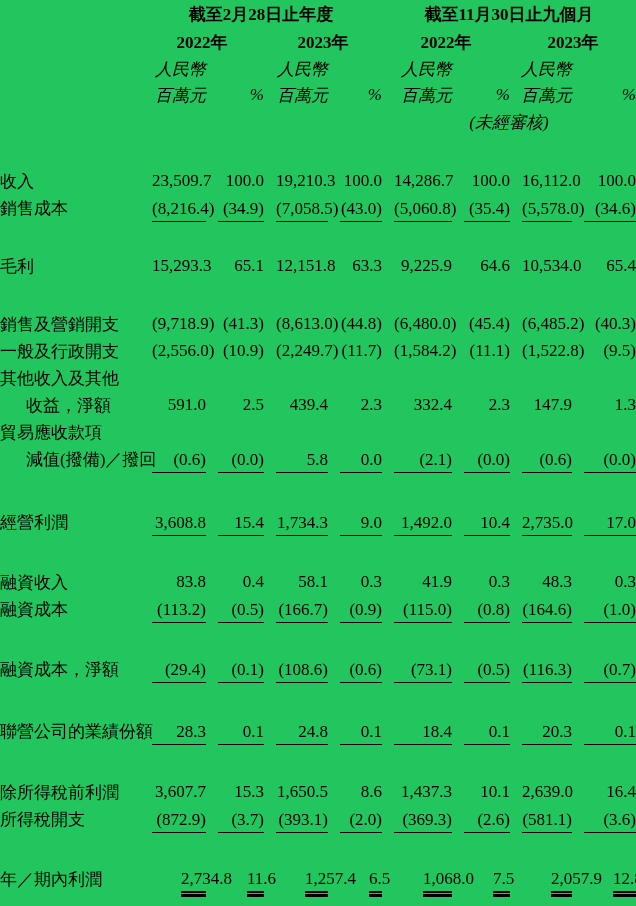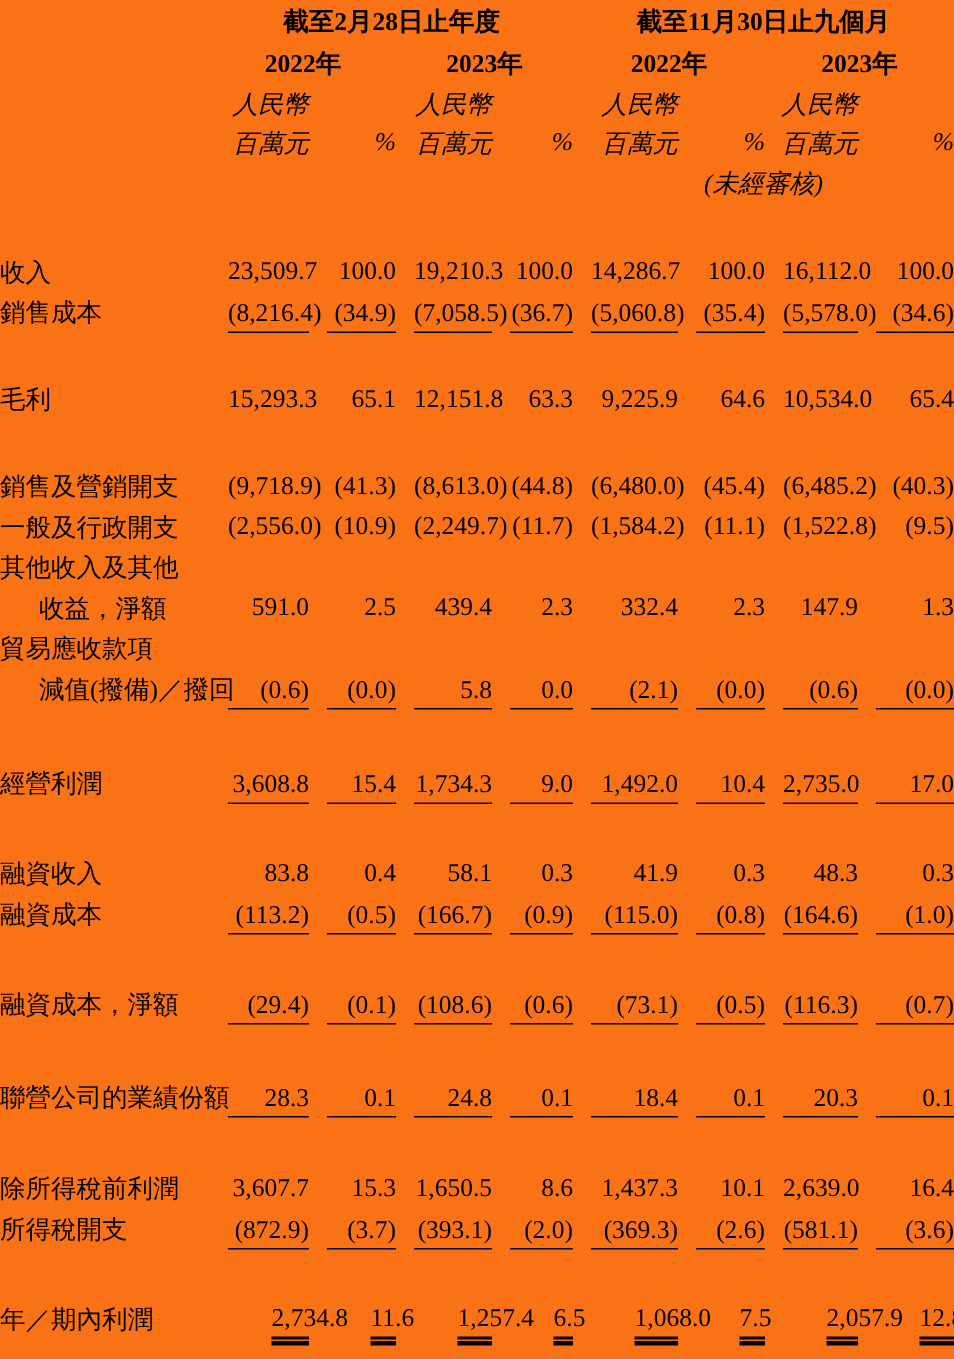--- a/index.html
+++ b/index.html
@@ -1,20 +1,20 @@
 <!DOCTYPE html>
 <html><head>
 <meta charset="utf-8">
 <style>
   html, body { margin: 0; padding: 0; background: #ffffff; }
   #page {
     position: relative;
     width: 636px;
     height: 906px;
-    background: #f97316;
+    background: #22c55e;
     color: #000000;
     font-family: "Liberation Serif", "DejaVu Serif", serif;
     font-size: 17px;
     overflow: hidden;
   }
   table.fs {
     width: 636px;
     border-collapse: collapse;
     table-layout: fixed;
   }
@@ -201,21 +201,21 @@
       <td class="n">
             <div>(8,216.4)</div>
           </td>
       <td class="n">
             <div>(34.9)</div>
           </td>
       <td class="n">
             <div>(7,058.5)</div>
           </td>
       <td class="n">
-            <div>(36.7)</div>
+            <div>(43.0)</div>
           </td>
       <td class="n">
             <div>(5,060.8)</div>
           </td>
       <td class="n">
             <div>(35.4)</div>
           </td>
       <td class="n">
             <div>(5,578.0)</div>
           </td>

